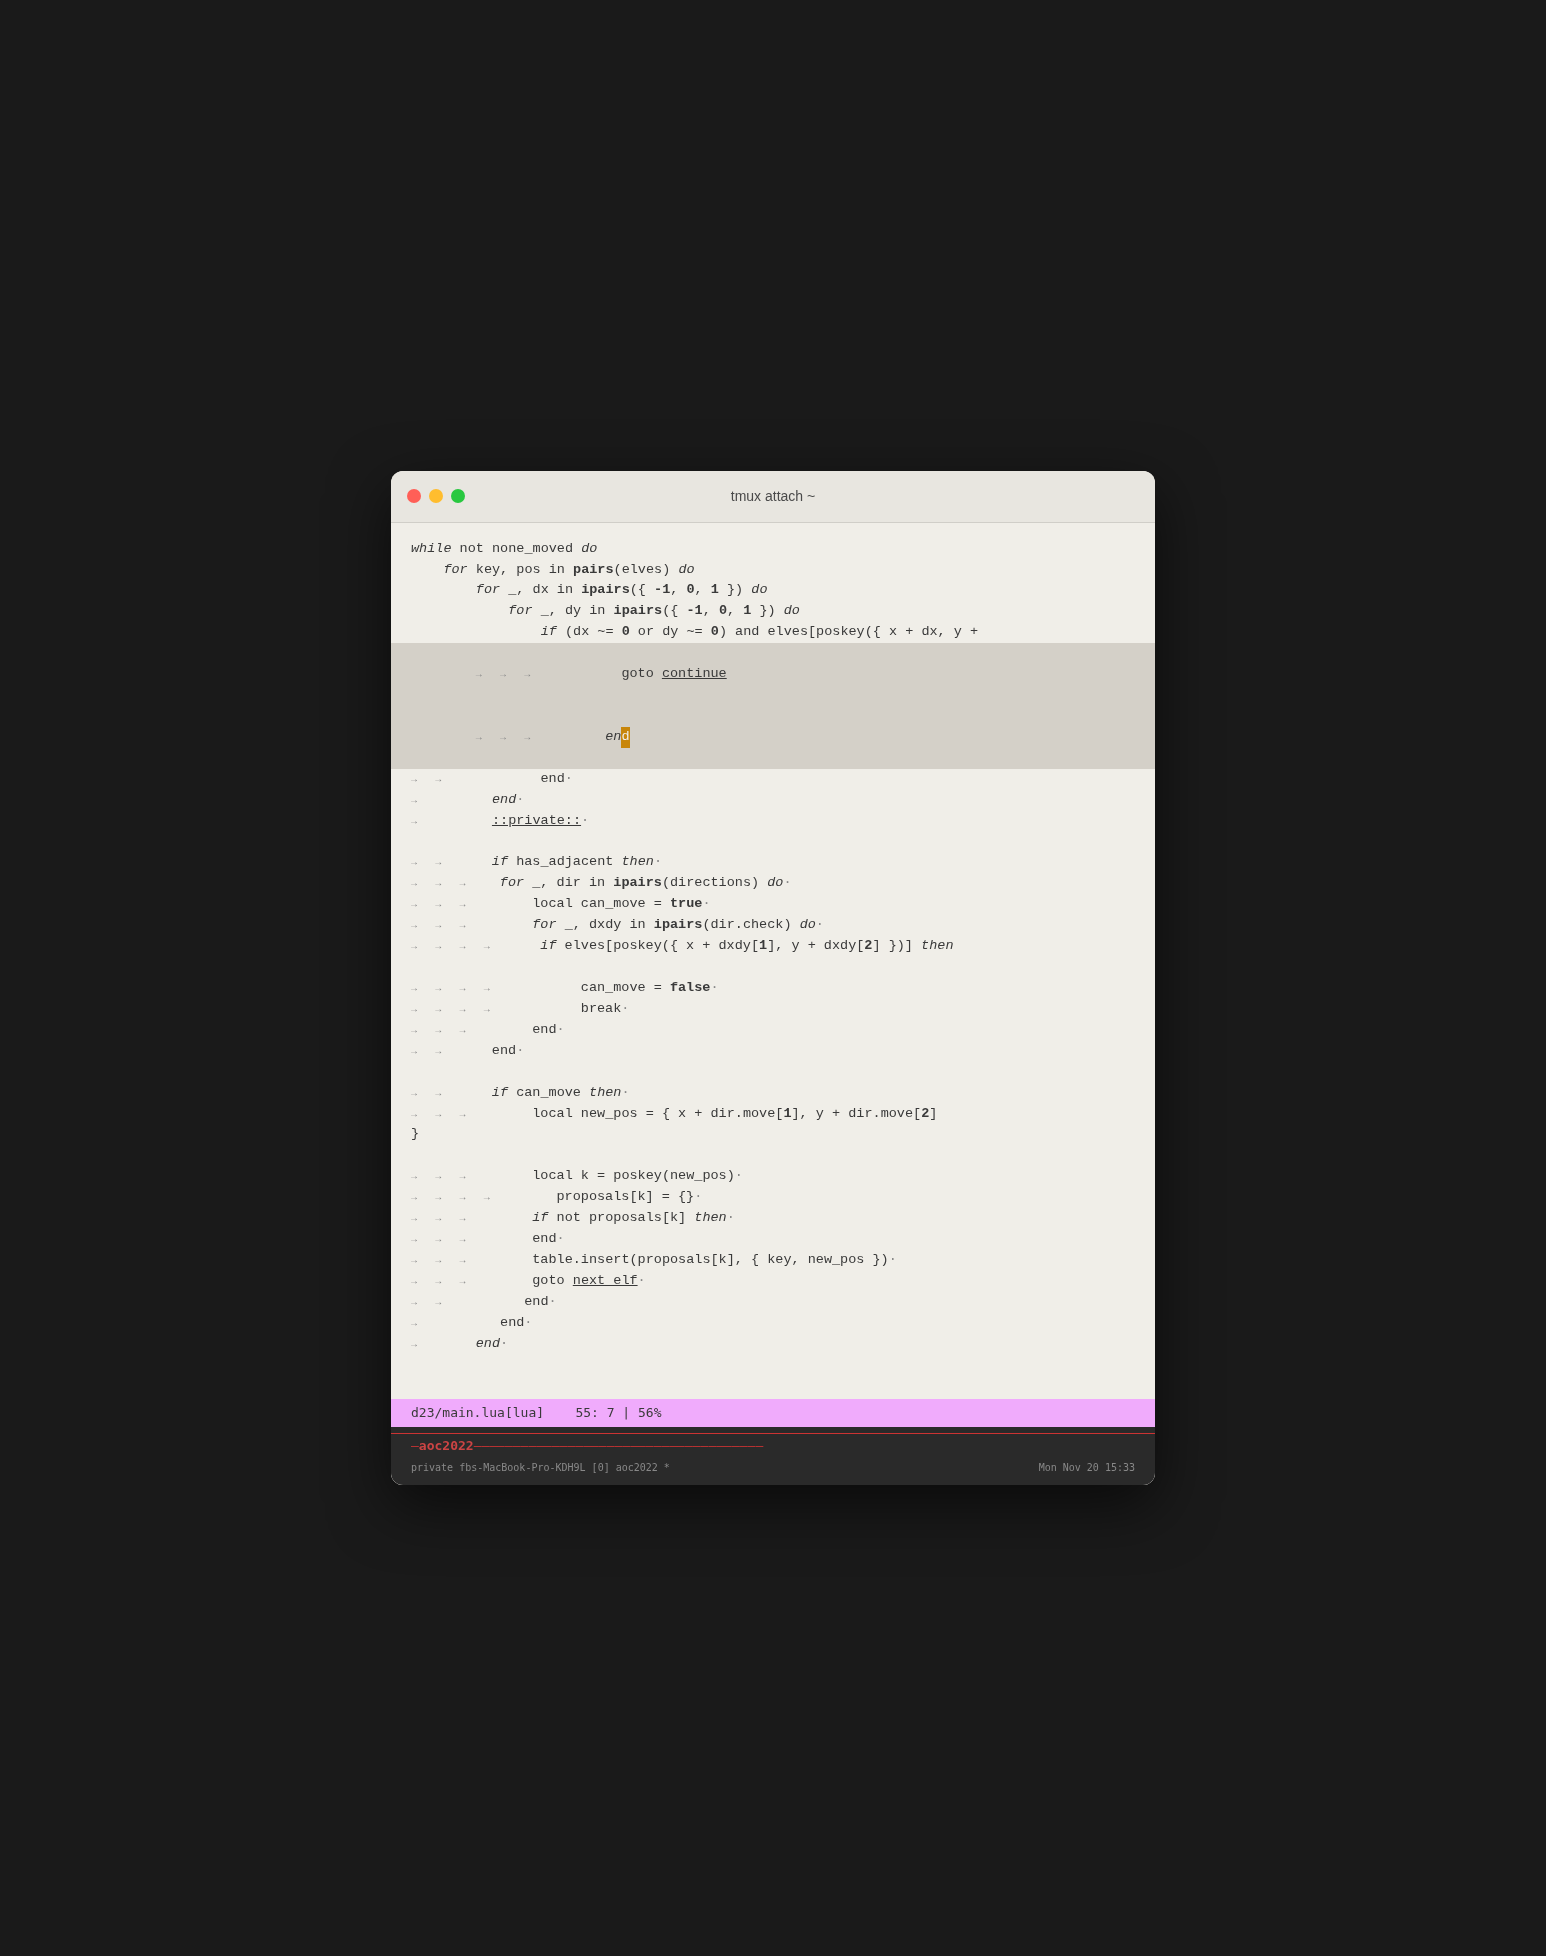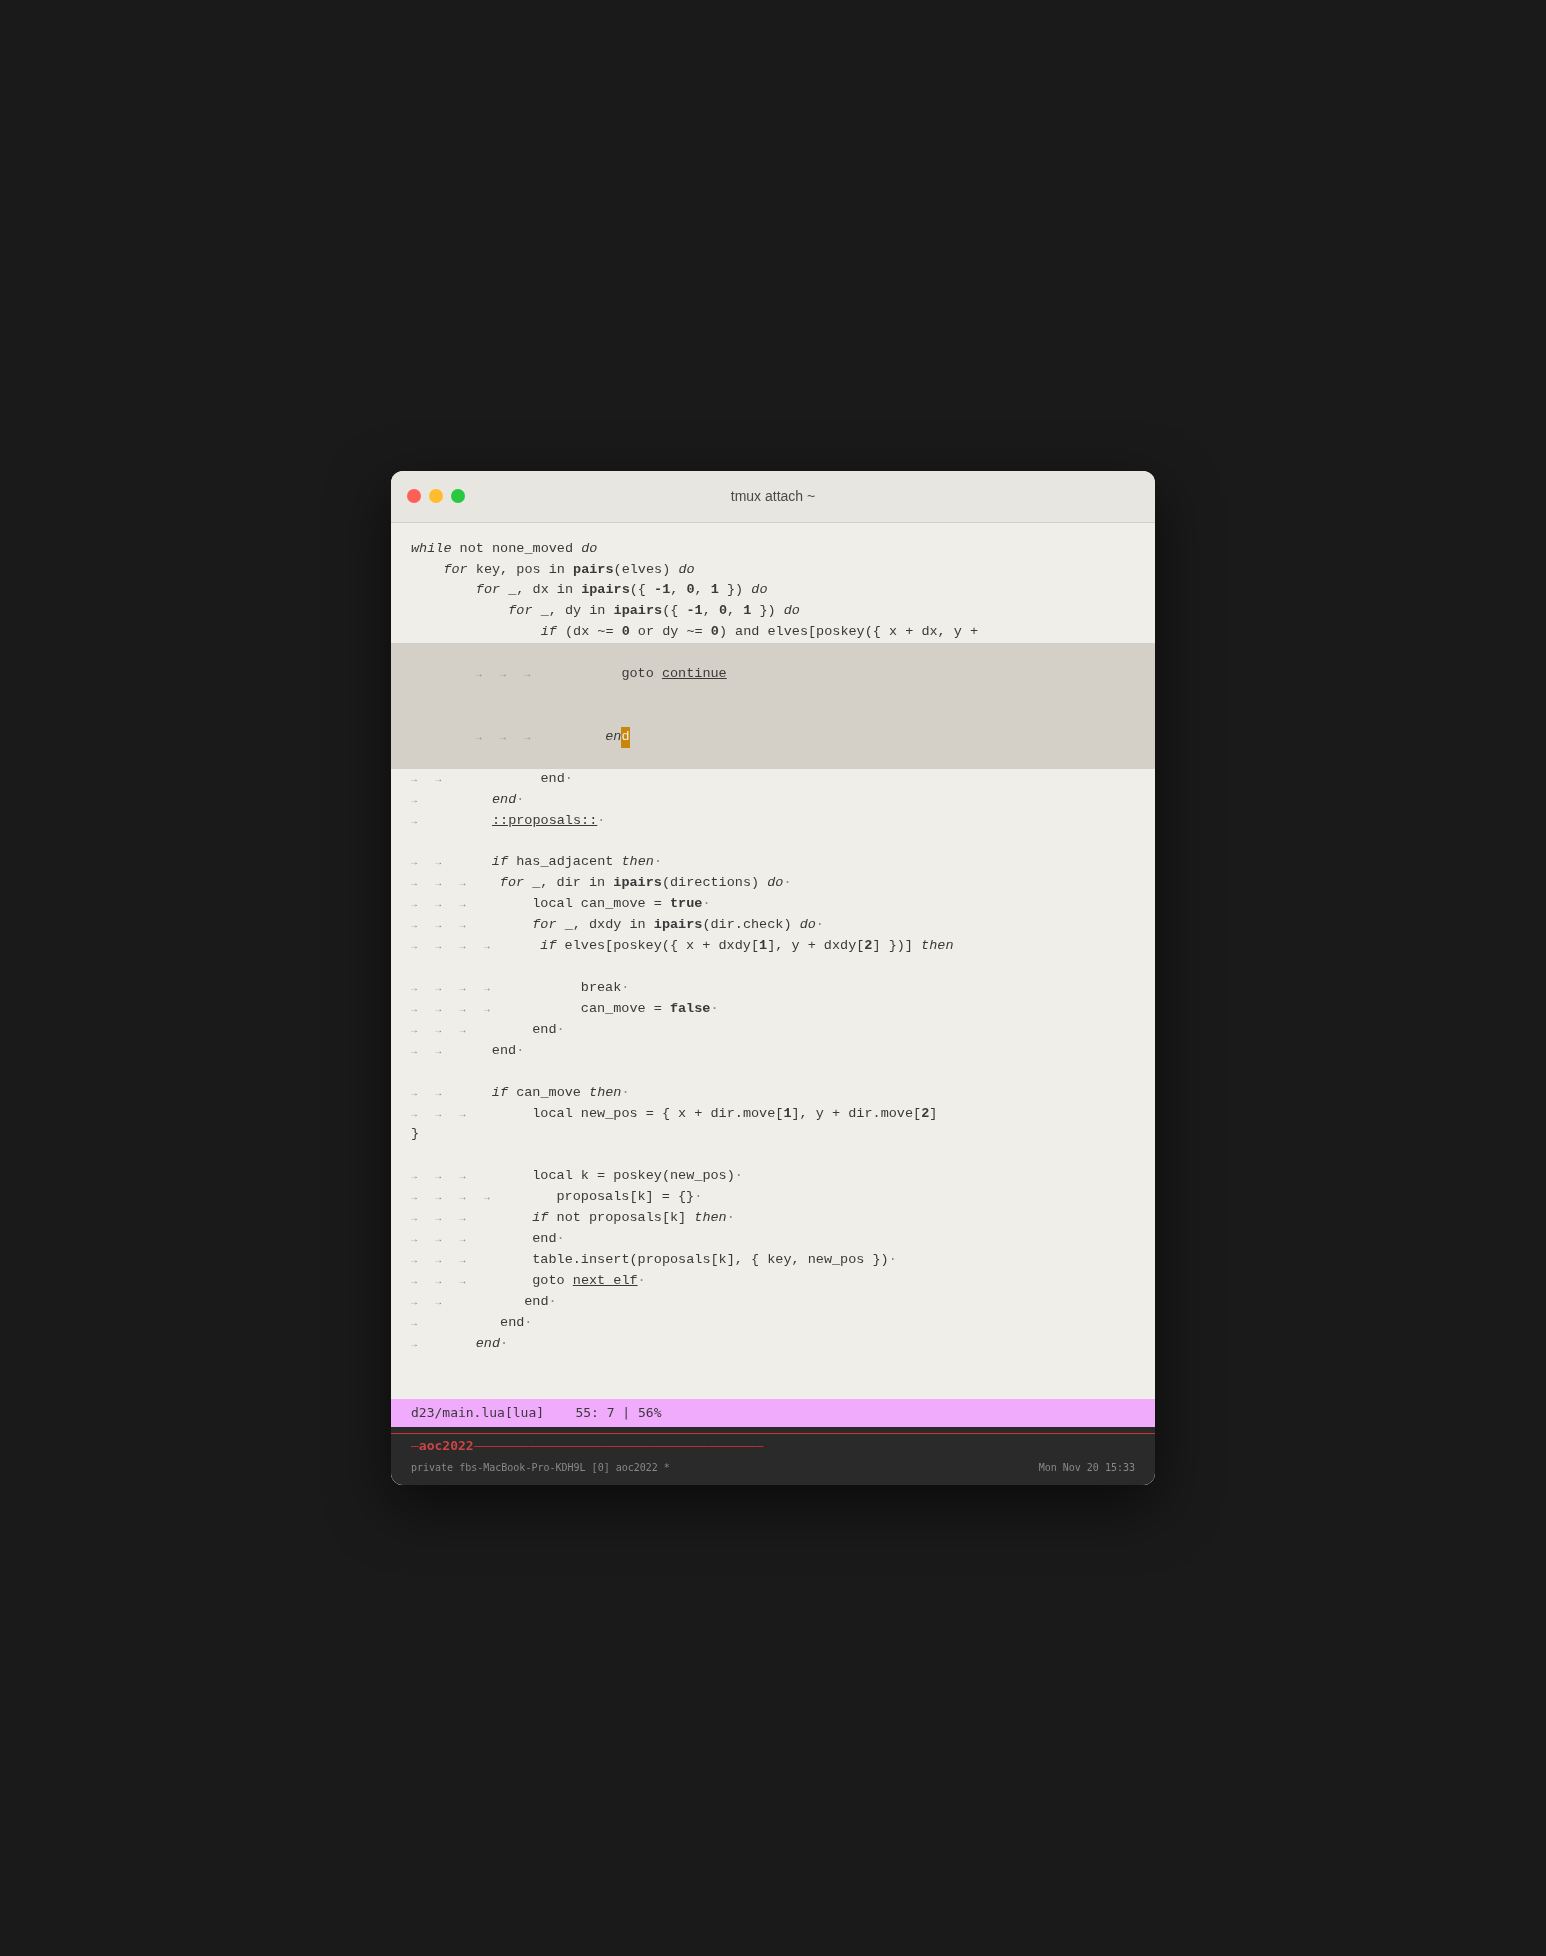--- a/index.html
+++ b/index.html
@@ -198,21 +198,21 @@
 
       <div class="line">
         <span><span class="chevron">→</span>&nbsp;&nbsp;<span class="chevron">→</span>&nbsp;&nbsp;&nbsp;&nbsp;&nbsp;&nbsp;&nbsp;&nbsp;&nbsp;&nbsp;&nbsp;&nbsp;end<span class="comment">·</span></span>
       </div>
 
       <div class="line">
         <span><span class="chevron">→</span>&nbsp;&nbsp;&nbsp;&nbsp;&nbsp;&nbsp;&nbsp;&nbsp;&nbsp;<span class="kw">end</span><span class="comment">·</span></span>
       </div>
 
       <div class="line">
-        <span><span class="chevron">→</span>&nbsp;&nbsp;&nbsp;&nbsp;&nbsp;&nbsp;&nbsp;&nbsp;&nbsp;<span class="underline">::proposals::</span><span class="comment">·</span></span>
+        <span><span class="chevron">→</span>&nbsp;&nbsp;&nbsp;&nbsp;&nbsp;&nbsp;&nbsp;&nbsp;&nbsp;<span class="underline">::private::</span><span class="comment">·</span></span>
       </div>
 
       <div class="line">
         <span>&nbsp;</span>
       </div>
 
       <div class="line">
         <span><span class="chevron">→</span>&nbsp;&nbsp;<span class="chevron">→</span>&nbsp;&nbsp;&nbsp;&nbsp;&nbsp;&nbsp;<span class="kw">if</span> has_adjacent <span class="kw">then</span><span class="comment">·</span></span>
       </div>
 
@@ -230,25 +230,25 @@
 
       <div class="line">
         <span><span class="chevron">→</span>&nbsp;&nbsp;<span class="chevron">→</span>&nbsp;&nbsp;<span class="chevron">→</span>&nbsp;&nbsp;<span class="chevron">→</span>&nbsp;&nbsp;&nbsp;&nbsp;&nbsp;&nbsp;<span class="kw">if</span> elves[poskey({ x + dxdy[<span class="num">1</span>], y + dxdy[<span class="num">2</span>] })] <span class="kw">then</span></span>
       </div>
 
       <div class="line">
         <span>&nbsp;</span>
       </div>
 
       <div class="line">
+        <span><span class="chevron">→</span>&nbsp;&nbsp;<span class="chevron">→</span>&nbsp;&nbsp;<span class="chevron">→</span>&nbsp;&nbsp;<span class="chevron">→</span>&nbsp;&nbsp;&nbsp;&nbsp;&nbsp;&nbsp;&nbsp;&nbsp;&nbsp;&nbsp;&nbsp;can_move = <span class="kw-bold">false</span><span class="comment">·</span></span>
+      </div>
+
+      <div class="line">
         <span><span class="chevron">→</span>&nbsp;&nbsp;<span class="chevron">→</span>&nbsp;&nbsp;<span class="chevron">→</span>&nbsp;&nbsp;<span class="chevron">→</span>&nbsp;&nbsp;&nbsp;&nbsp;&nbsp;&nbsp;&nbsp;&nbsp;&nbsp;&nbsp;&nbsp;break<span class="comment">·</span></span>
-      </div>
-
-      <div class="line">
-        <span><span class="chevron">→</span>&nbsp;&nbsp;<span class="chevron">→</span>&nbsp;&nbsp;<span class="chevron">→</span>&nbsp;&nbsp;<span class="chevron">→</span>&nbsp;&nbsp;&nbsp;&nbsp;&nbsp;&nbsp;&nbsp;&nbsp;&nbsp;&nbsp;&nbsp;can_move = <span class="kw-bold">false</span><span class="comment">·</span></span>
       </div>
 
       <div class="line">
         <span><span class="chevron">→</span>&nbsp;&nbsp;<span class="chevron">→</span>&nbsp;&nbsp;<span class="chevron">→</span>&nbsp;&nbsp;&nbsp;&nbsp;&nbsp;&nbsp;&nbsp;&nbsp;end<span class="comment">·</span></span>
       </div>
 
       <div class="line">
         <span><span class="chevron">→</span>&nbsp;&nbsp;<span class="chevron">→</span>&nbsp;&nbsp;&nbsp;&nbsp;&nbsp;&nbsp;end<span class="comment">·</span></span>
       </div>
 

